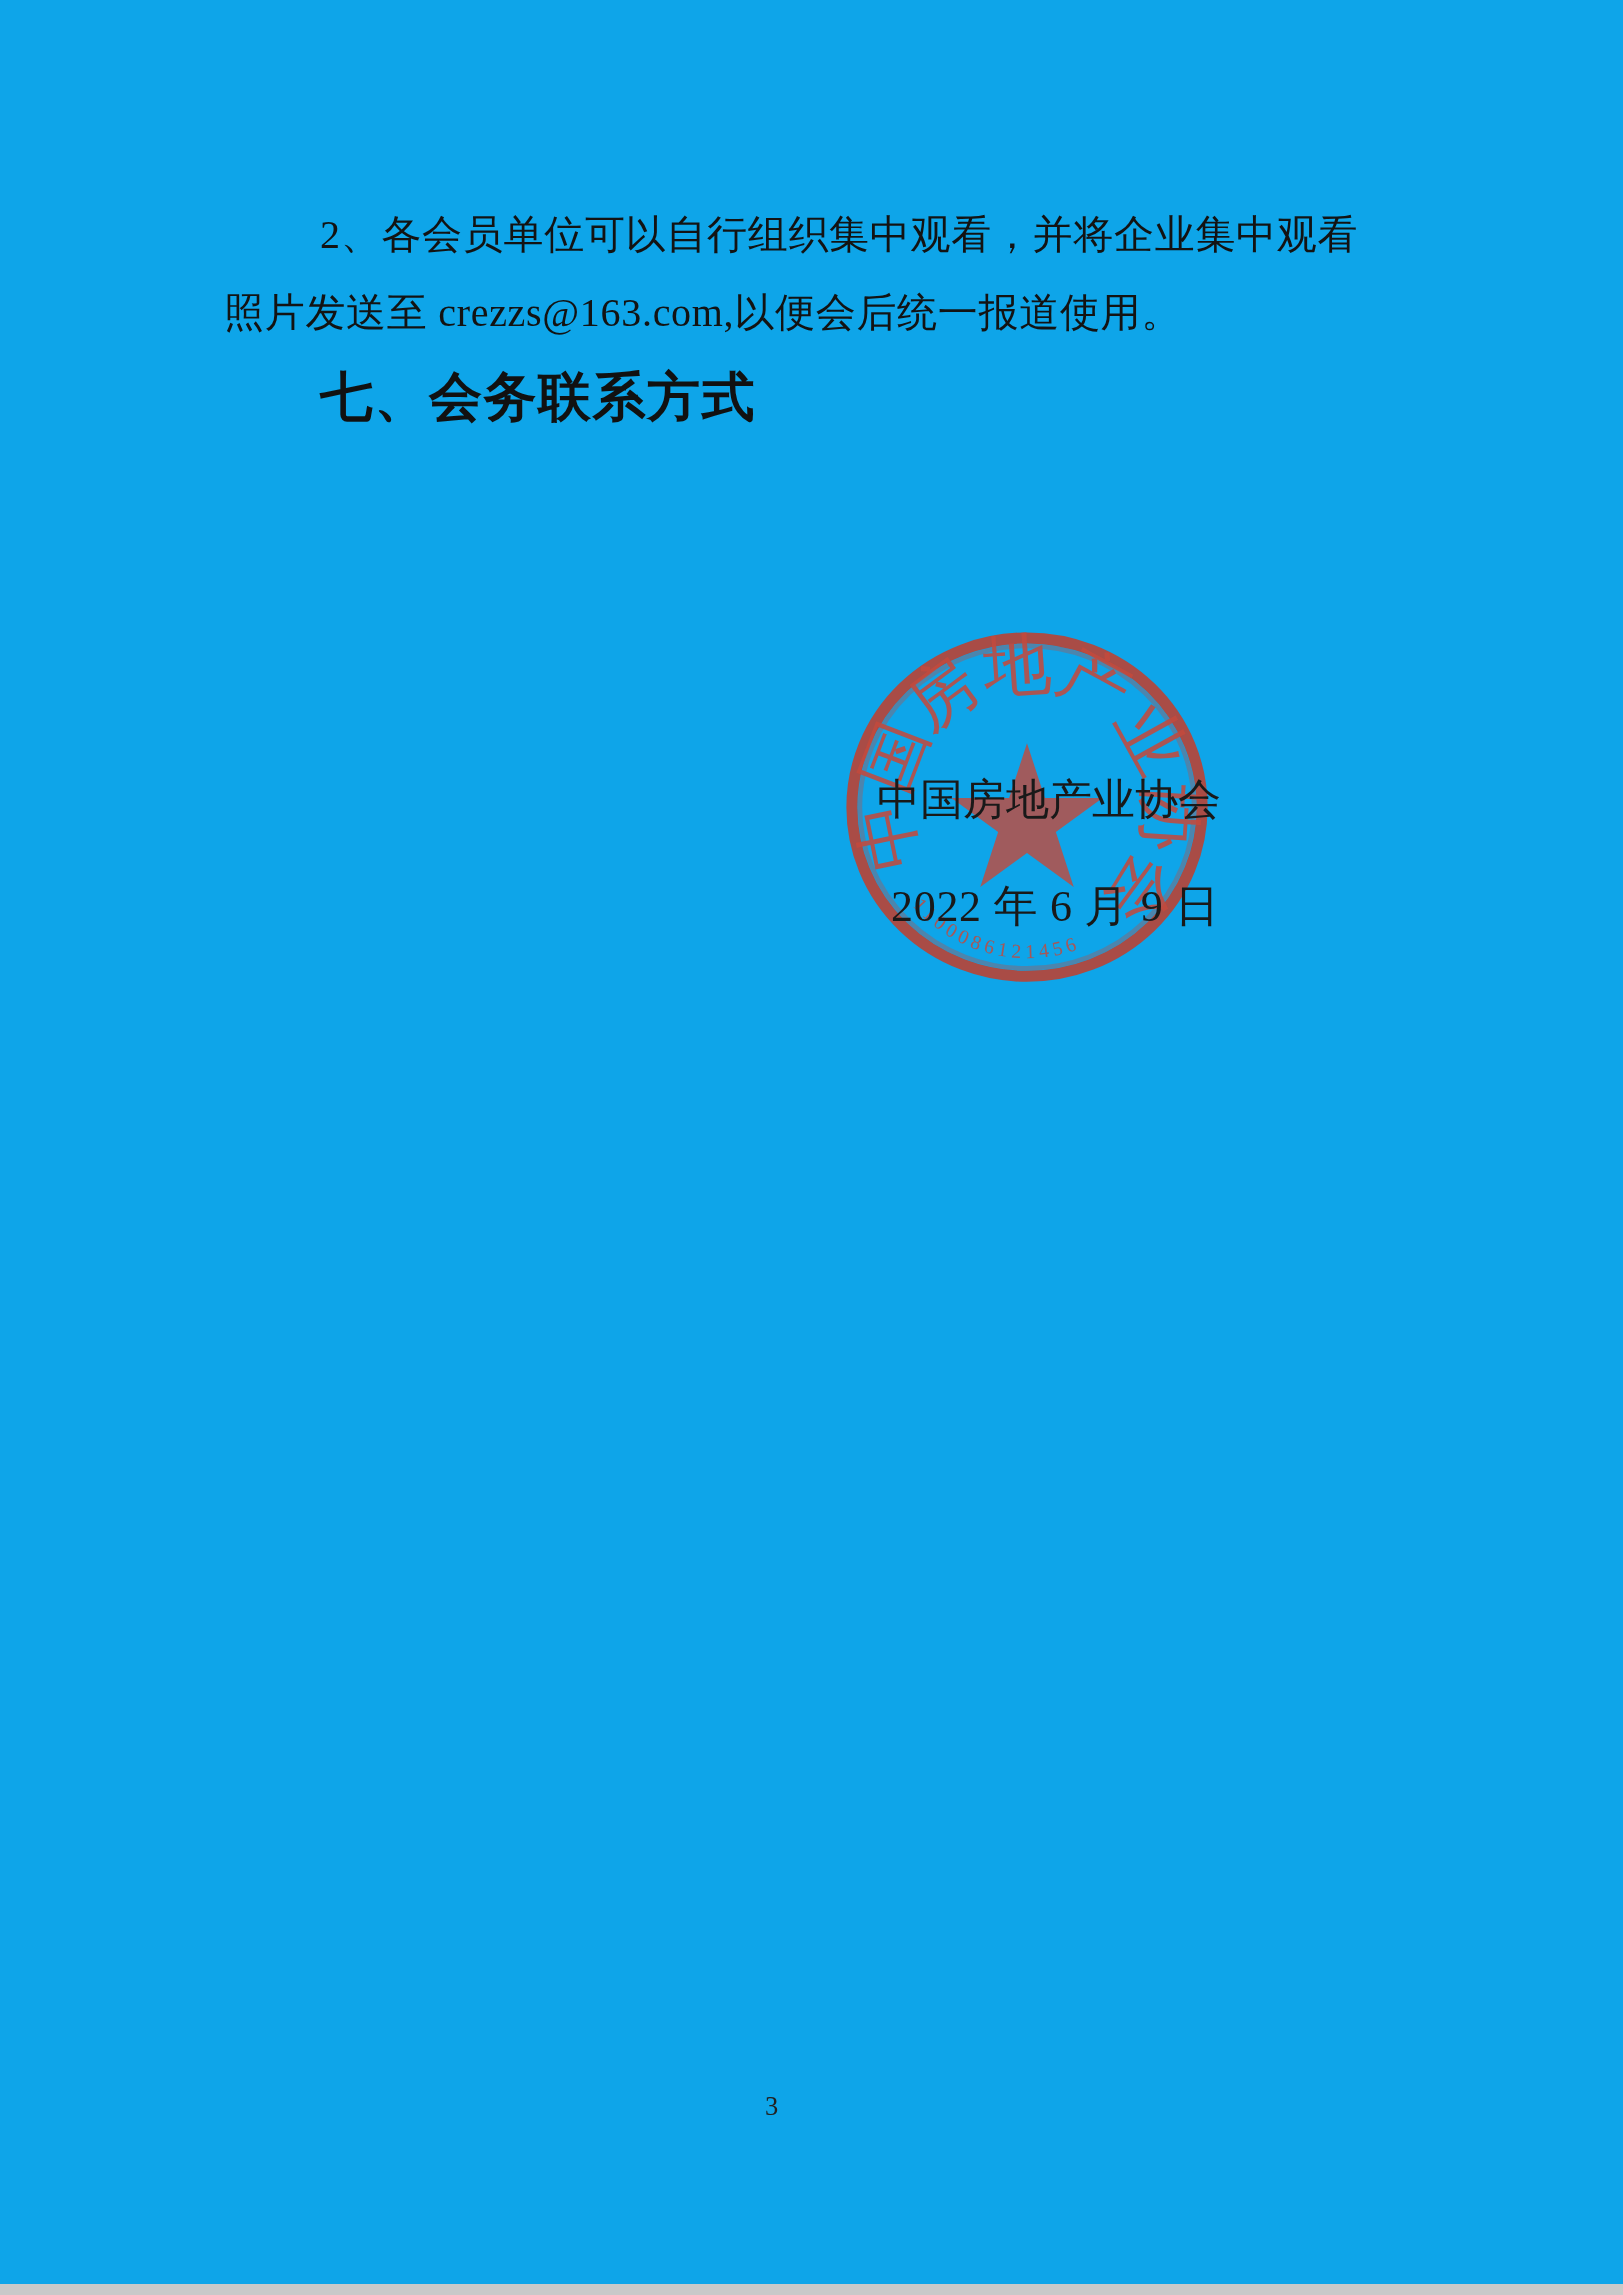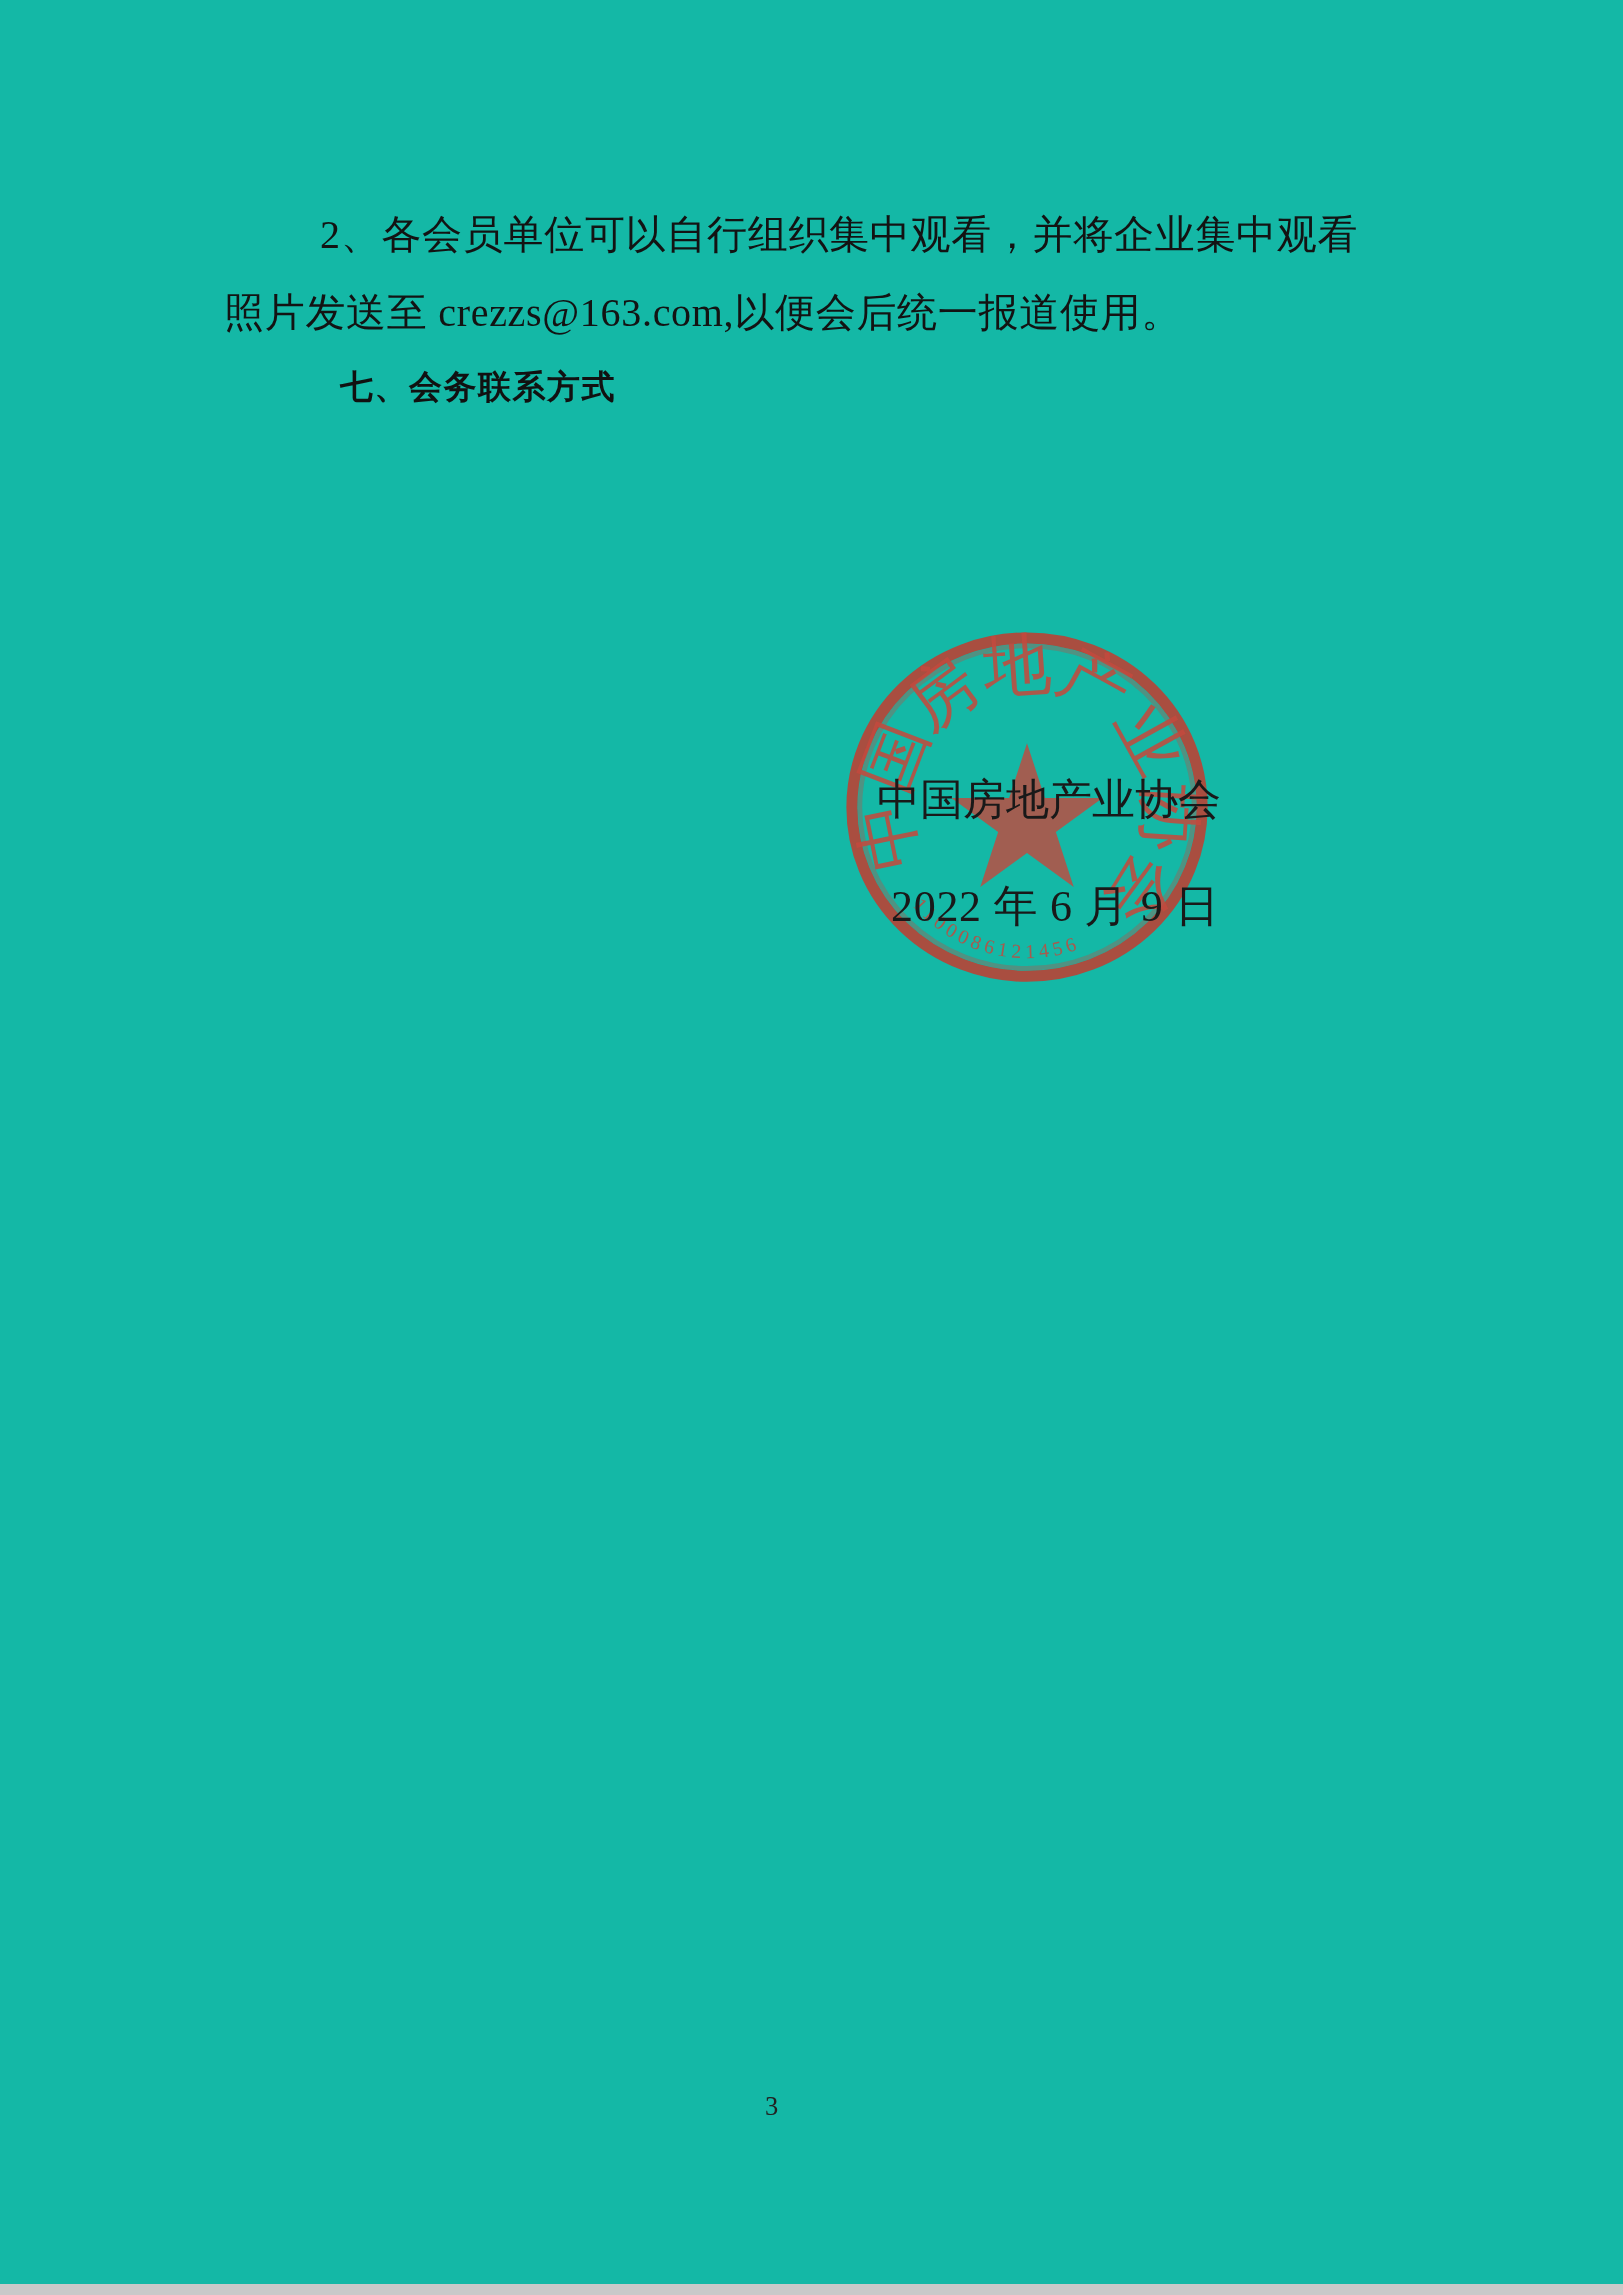--- a/index.html
+++ b/index.html
@@ -11,41 +11,40 @@
     position: relative;
     width: 1623px;
     height: 2295px;
     overflow: hidden;
     font-family: "Liberation Serif", "DejaVu Serif", serif;
     color: #171717;
   }
   .page {
     position: absolute;
     inset: 0;
-    background: #14b8a6;
+    background: #0ea5e9;
   }
   .txt {
     position: absolute;
     white-space: nowrap;
     line-height: 1;
   }
   .body-line {
     font-size: 40px;
     letter-spacing: 0.7px;
     color: #131313;
   }
   #para-line-1 { left: 320px;  top: 215px; }
   #para-line-2 { left: 224px;  top: 293px; }
   #section-heading {
     left: 320px; top: 371px;
-    font-size: 33px;
+    font-size: 53px;
     font-weight: bold;
     letter-spacing: 1.5px;
     color: #111111;
-    margin-left: 20px;
   }
   #contact-line { left: 324px; top: 451px; }
   #page-number {
     left: 765px; top: 2093px;
     font-size: 26.5px;
     color: #222222;
   }
   
   .stamp {
     position: absolute;

